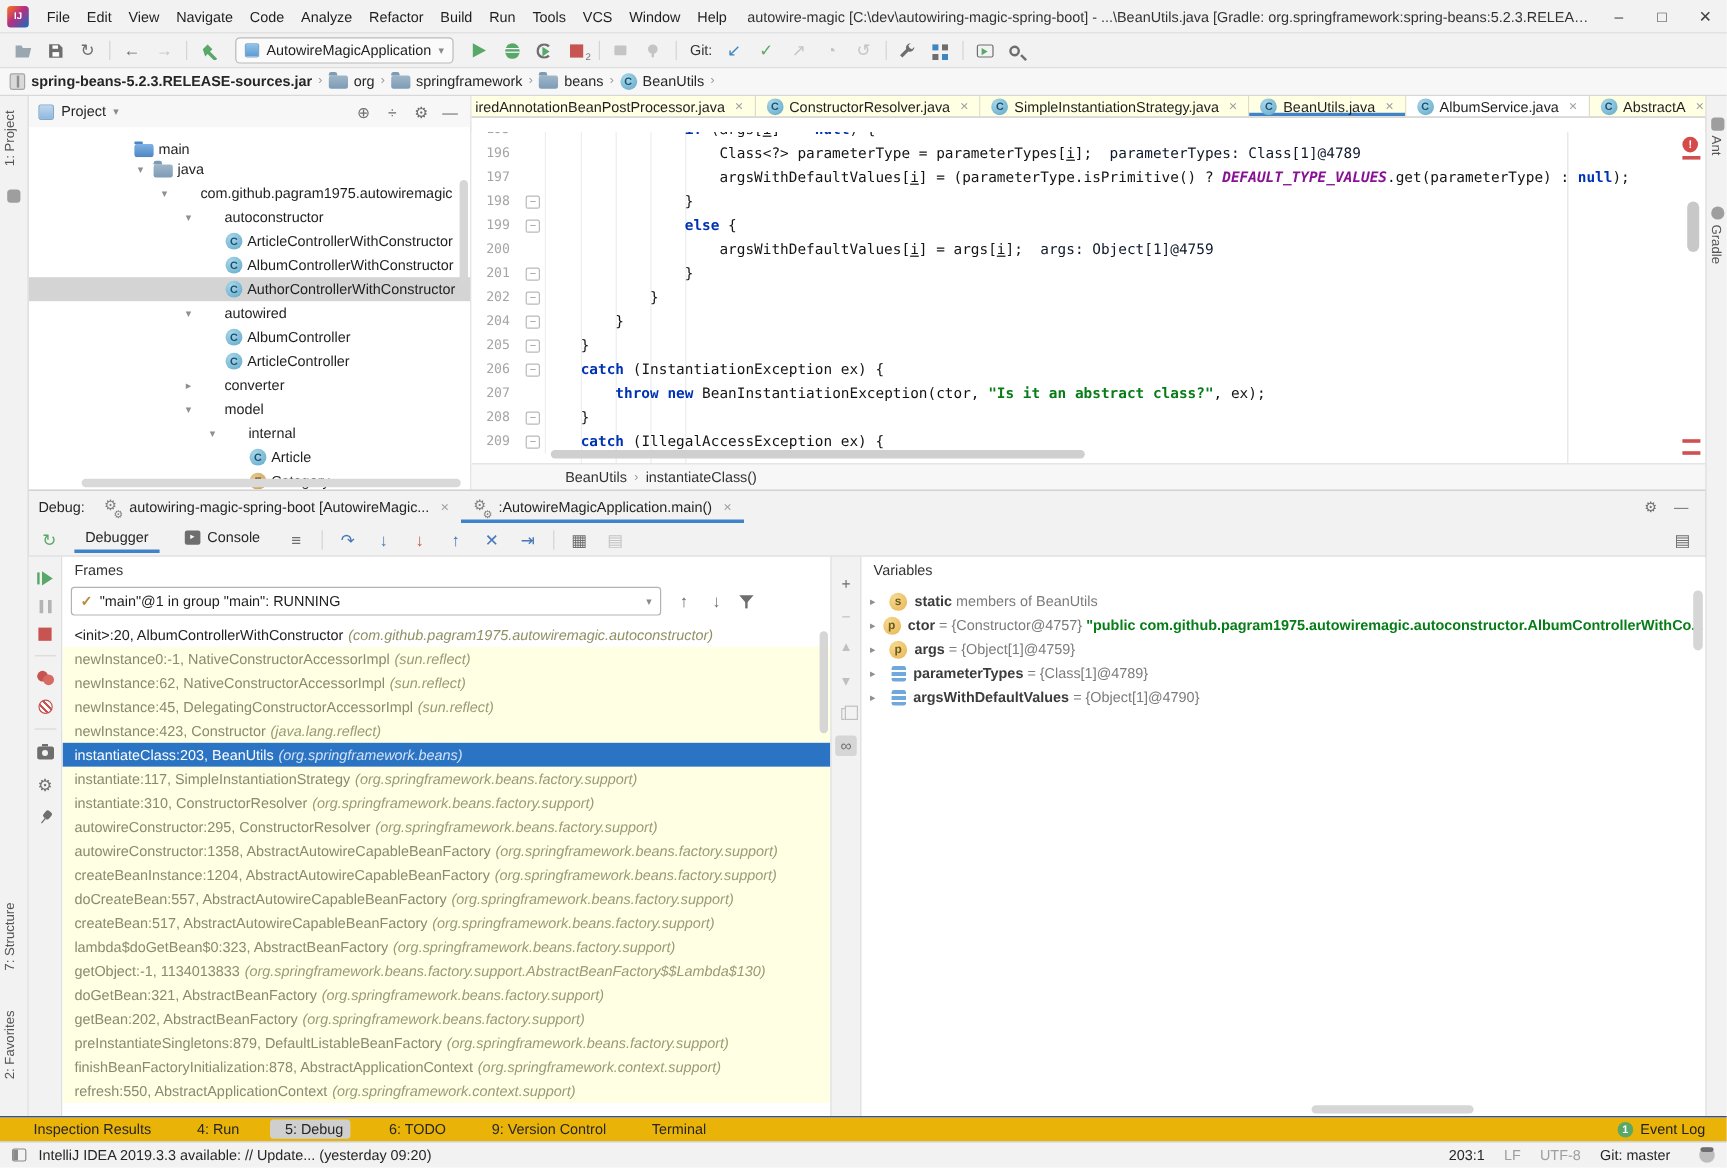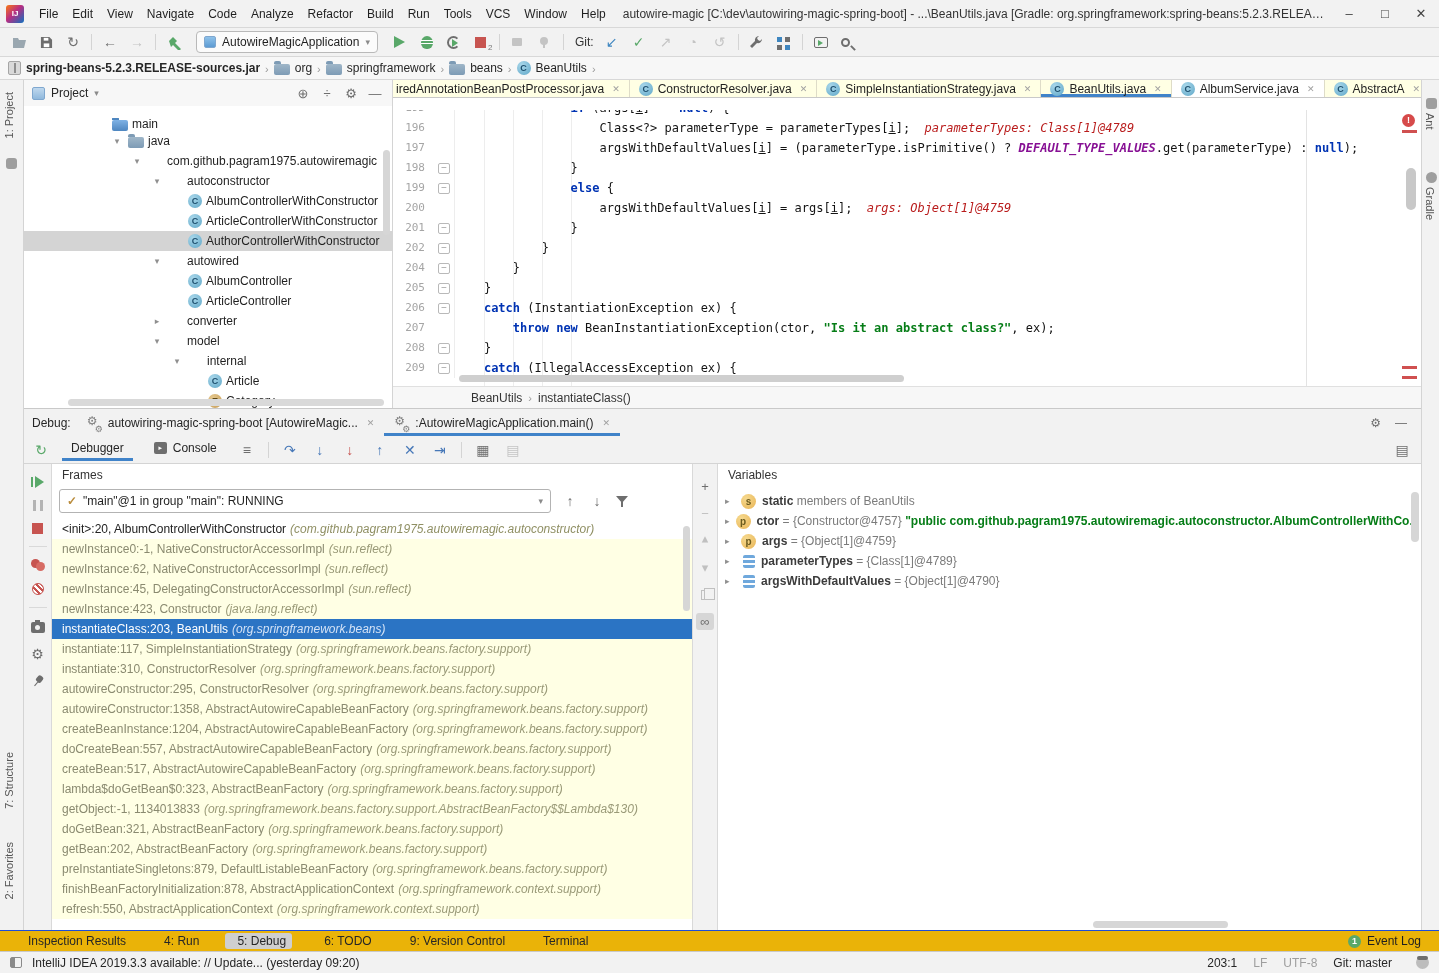--- a/index.html
+++ b/index.html
@@ -26,21 +26,21 @@
   .i-cov{width:13px;height:13px;border:2px solid #6E6E6E;border-radius:50%;border-right-color:transparent;position:relative}
   .i-cov::after{content:"";position:absolute;left:3px;top:1px;border-left:6px solid #59A869;border-top:4px solid transparent;border-bottom:4px solid transparent}
   .i-search{width:9px;height:9px;border:2px solid #6E6E6E;border-radius:50%;position:relative;margin-right:4px}
   .i-search::after{content:"";position:absolute;left:7px;top:7px;width:6px;height:2px;background:#6E6E6E;transform:rotate(45deg)}
   .i-runwin{width:14px;height:11px;border:1px solid #6E6E6E;border-radius:2px;position:relative}
   .i-runwin::after{content:"";position:absolute;left:3px;top:2px;border-left:5px solid #59A869;border-top:3px solid transparent;border-bottom:3px solid transparent}
   .i-struct{width:5px;height:5px;background:#3E86C0;box-shadow:8px 0 0 #6E6E6E,0 8px 0 #6E6E6E,8px 8px 0 #3E86C0;margin:-6px 8px 0 0}
   .gitlabel{color:#333;margin-left:2px}
   
   .navbar{position:absolute;left:0;top:57px;width:100%;height:23px;background:#F7F7F7;border-bottom:1px solid #D8D8D8;display:flex;align-items:center;gap:5px;padding-left:8px}
-  .crumb{display:flex;align-items:flex-end;gap:5px}
+  .crumb{display:flex;align-items:flex-start;gap:5px}
   .crumb .lbl{color:#262626}
   .crumb.bold .lbl{font-weight:bold}
   .crumb-sep{color:#9A9A9A;font-size:11px}
   
   .ic{width:16px;height:14px;display:inline-block;position:relative;flex:0 0 auto}
   .ic.dir,.ic.srcdir{background:linear-gradient(#9FB6C8,#7D9BB5);border-radius:2px;height:11px;margin-top:2px}
   .ic.dir::before,.ic.srcdir::before{content:"";position:absolute;left:0;top:-3px;width:7px;height:3px;background:#7D9BB5;border-radius:2px 2px 0 0}
   .ic.srcdir{background:linear-gradient(#7FB2E5,#4E86C0)}
   .ic.srcdir::before{background:#4E86C0}
   .ic.pkg{background:linear-gradient(#C9B684,#AE955);border-radius:2px;height:11px;margin-top:2px;width:15px}
@@ -87,21 +87,21 @@
   .lfold{width:22px;flex:0 0 auto;position:relative;border-right:1px solid #EDEDED}
   .lfold.on::after{content:"–";position:absolute;left:5px;top:5px;width:10px;height:9px;border:1px solid #B9B9B9;background:#fff;border-radius:2px;font-size:8px;line-height:7px;text-align:center;color:#8C8C8C}
   .lbody{flex:1;overflow:hidden}
   .cline.exec .lbody,.cline.exec .lfold{background:#B9D7F2}
   .cline.exec .lnum{background:#F8F1CE}
   .kw{color:#0033B3;font-weight:bold}
   .pl{color:#141414}
   .ul{color:#141414;text-decoration:underline}
   .const{color:#871094;font-style:italic;font-weight:bold}
   .str{color:#067D17;font-weight:bold}
-  .lhint{color:#b91c1c;font-style:italic}
+  .lhint{color:#0f172a;}
   .margin-guide{position:absolute;left:913px;top:0;bottom:0;width:1px;background:#E3E3E3;z-index:0}
   .ed-hscroll{position:absolute;left:66px;bottom:26px;width:445px;height:7px;background:#CFCFCF;border-radius:4px;z-index:3}
   .err-badge{position:absolute;top:2px;right:6px;width:13px;height:13px;border-radius:50%;background:#D64A4A;color:#fff;font-size:9px;font-weight:bold;text-align:center;line-height:13px;z-index:3}
   .stripe-mark{position:absolute;right:4px;width:15px;height:3px;background:#D05050;z-index:3}
   .ed-vscroll{position:absolute;right:5px;top:55px;width:10px;height:42px;background:#C8C8C8;border-radius:5px;z-index:3}
   .ed-crumbs{position:absolute;left:0;right:0;bottom:0;height:22px;background:#F7F7F7;border-top:1px solid #E0E0E0;display:flex;align-items:center;gap:6px;padding-left:78px;color:#333}
   
   .debug{position:absolute;left:24px;top:408px;width:1397px;height:522px;background:#F2F2F2;border-top:1px solid #C9C9C9}
   .dbg-header{height:27px;display:flex;align-items:stretch;padding-left:8px}
   .dbg-label{align-self:center;margin-right:6px;color:#262626}
@@ -381,27 +381,27 @@
 
       <div class="trow lv3">
         <span class="chev">▾</span>
         <span class="ic pkg"></span>
         <span class="tlabel">autoconstructor</span>
       </div>
 
       <div class="trow lv4">
         <span class="chev"></span>
         <span class="ic class"></span>
-        <span class="tlabel">AlbumControllerWithConstructor</span>
+        <span class="tlabel">ArticleControllerWithConstructor</span>
       </div>
 
       <div class="trow lv4">
         <span class="chev"></span>
         <span class="ic class"></span>
-        <span class="tlabel">ArticleControllerWithConstructor</span>
+        <span class="tlabel">AlbumControllerWithConstructor</span>
       </div>
 
       <div class="trow lv4 sel">
         <span class="chev"></span>
         <span class="ic class"></span>
         <span class="tlabel">AuthorControllerWithConstructor</span>
       </div>
 
       <div class="trow lv3">
         <span class="chev">▾</span>

